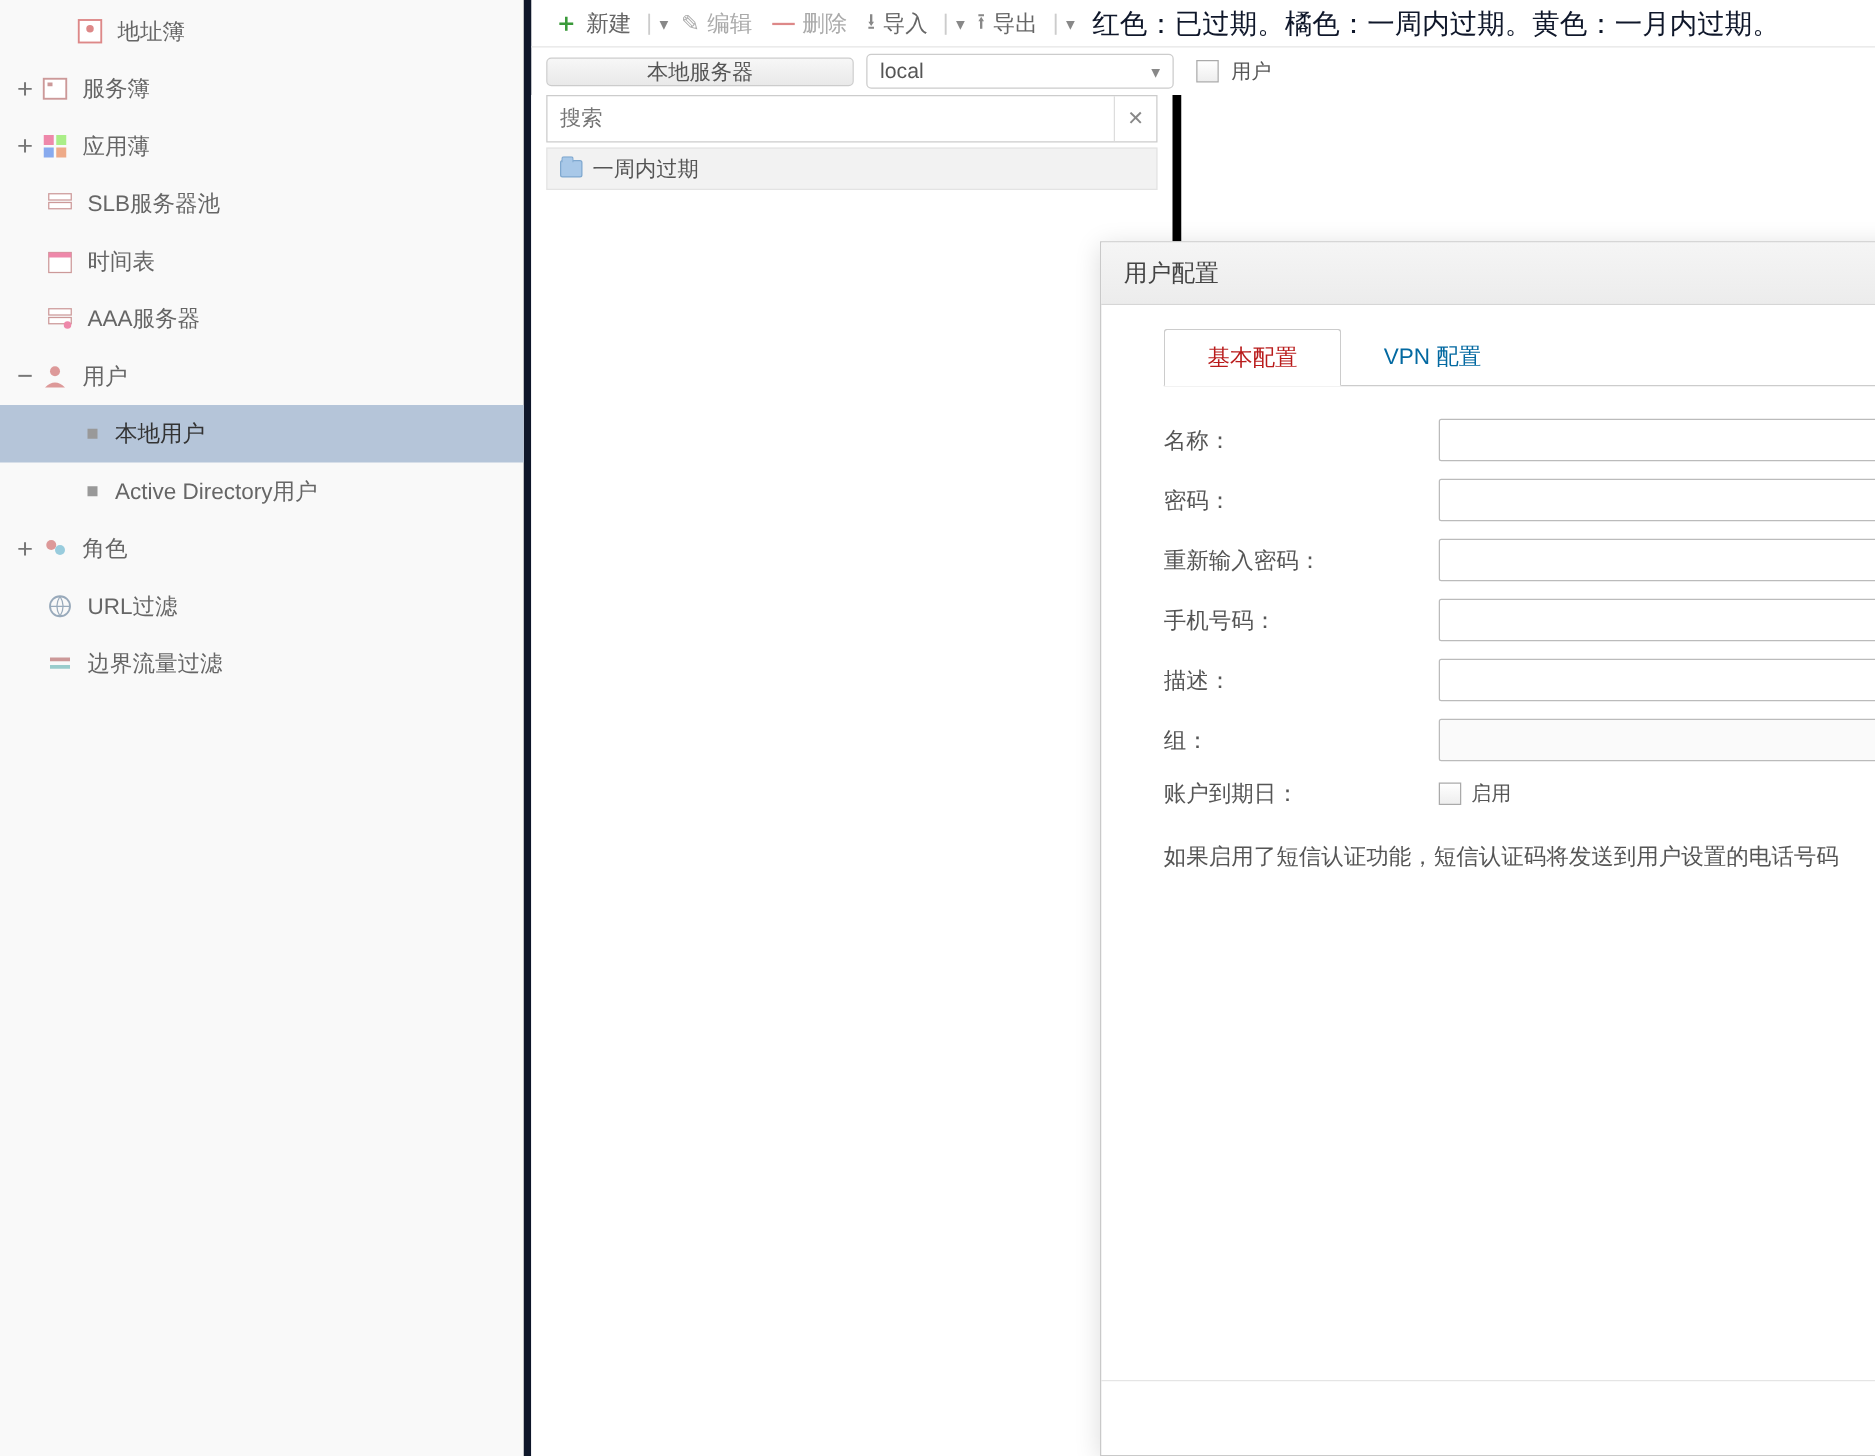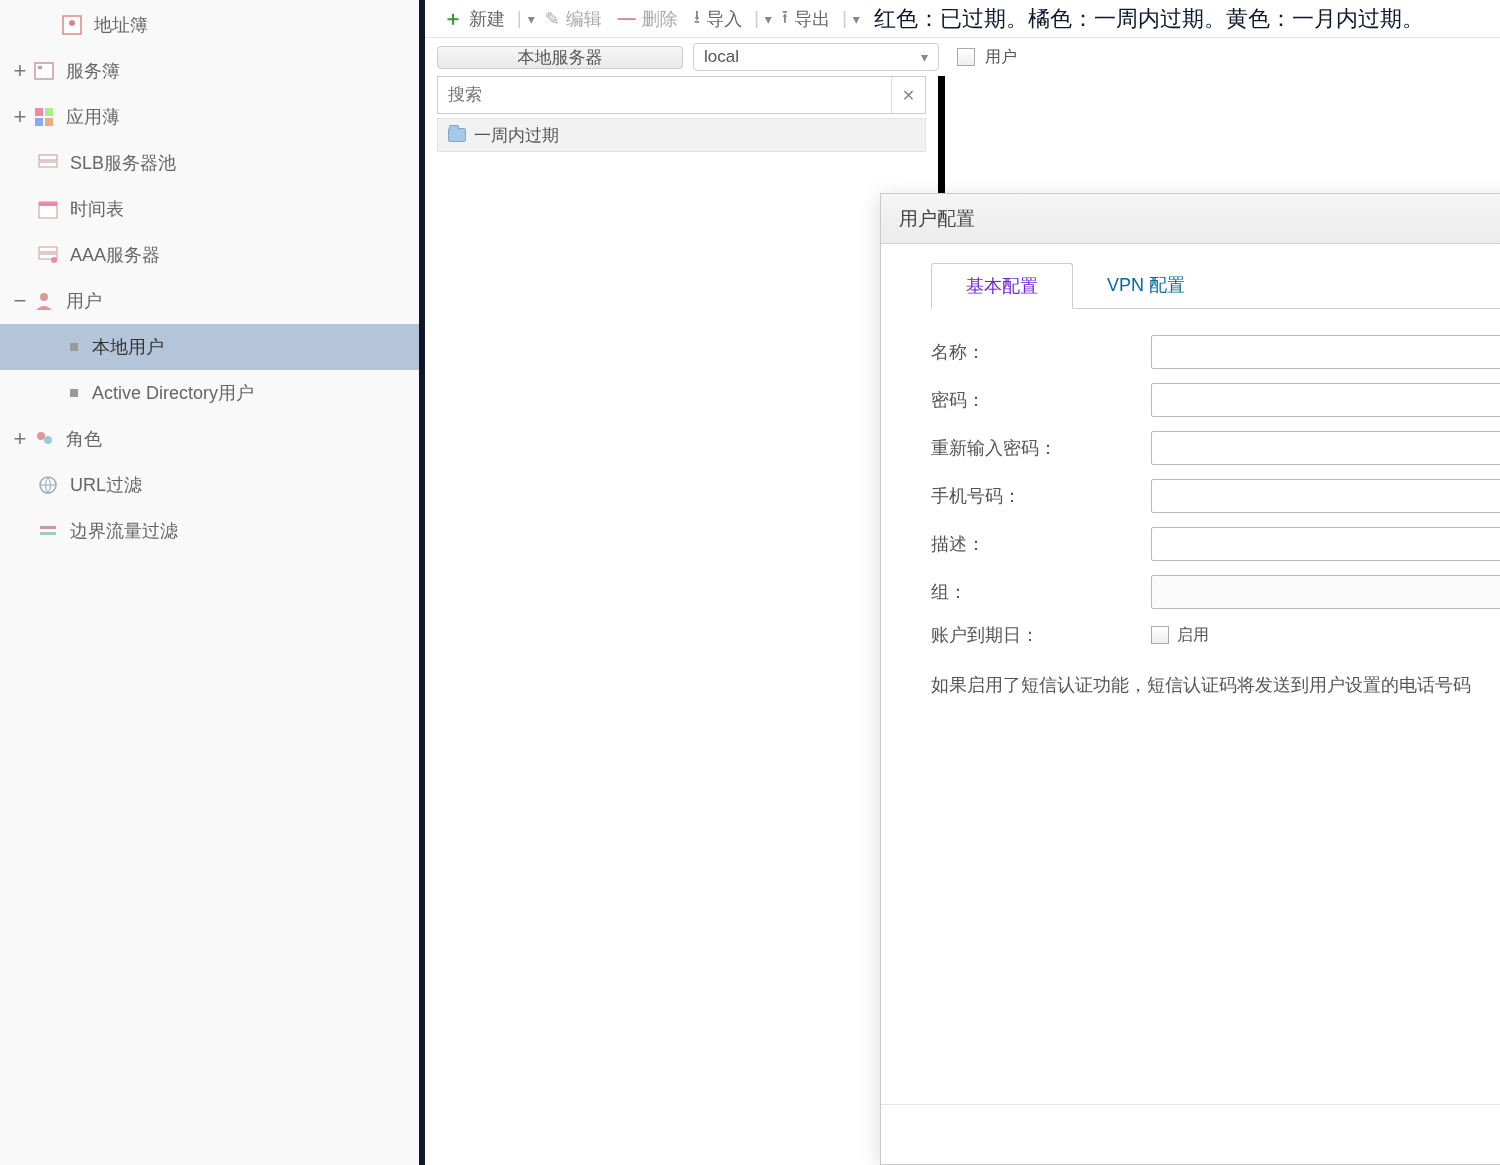--- a/index.html
+++ b/index.html
@@ -32,21 +32,21 @@
 .searchbar input{flex:1;border:none;outline:none;font-size:17px;padding:0 10px;color:#666;background:transparent}
 .searchbar .x{width:34px;text-align:center;color:#888;cursor:pointer;border-left:1px solid #ddd;height:100%;display:flex;align-items:center;justify-content:center}
 .treehdr{height:34px;background:#f2f2f2;border:1px solid #e3e3e3;margin:0 12px;display:flex;align-items:center;padding:0 10px;gap:8px;font-size:17px;color:#555}
 .folder{width:18px;height:14px;background:#a8c8e8;border:1px solid #7fa8cf;border-radius:2px;position:relative}
 .folder::before{content:"";position:absolute;top:-4px;left:0;width:8px;height:4px;background:#a8c8e8;border:1px solid #7fa8cf;border-bottom:none;border-radius:2px 2px 0 0}
 .dialog{position:absolute;left:455px;top:193px;width:1045px;height:972px;background:#fff;border:1px solid #c9c9c9;box-shadow:0 4px 20px rgba(0,0,0,.15);display:flex;flex-direction:column}
 .dlg-title{height:50px;background:linear-gradient(#f5f5f5,#ececec);border-bottom:1px solid #d6d6d6;display:flex;align-items:center;justify-content:space-between;padding:0 18px;font-size:19px;color:#444}
 .dlg-body{flex:1;padding:18px 50px 0 50px;overflow:hidden}
 .tabs{display:flex;border-bottom:1px solid #ccc;margin-bottom:26px}
 .tab{padding:10px 34px;font-size:18px;color:#0369a1;cursor:pointer;position:relative;top:1px}
-.tab.active{border:1px solid #ccc;border-bottom:1px solid #fff;background:#fff;border-radius:3px 3px 0 0;color:#6d28d9}
+.tab.active{border:1px solid #ccc;border-bottom:1px solid #fff;background:#fff;border-radius:3px 3px 0 0;color:#b91c1c}
 .form-row{display:flex;align-items:center;margin-bottom:14px}
 .form-row .lbl{width:220px;font-size:18px;color:#555}
 .form-row input.txt{width:400px;height:34px;border:1px solid #bbb;border-radius:2px;padding:0 8px;font-size:16px;outline:none}
 .form-row input.txt.ro{background:#fafafa}
 .enable-row{display:flex;align-items:center;margin-bottom:24px}
 .enable-row .lbl{width:220px;font-size:18px;color:#555}
 .enable-row .chk{margin-right:8px}
 .note{font-size:18px;color:#555;margin-top:26px}
 .dlg-footer{height:60px;border-top:1px solid #e5e5e5;display:flex;align-items:center;justify-content:flex-end;gap:18px;padding:0 24px}
 .icon-plus{color:#3a9a3a;font-weight:bold;font-size:20px}

